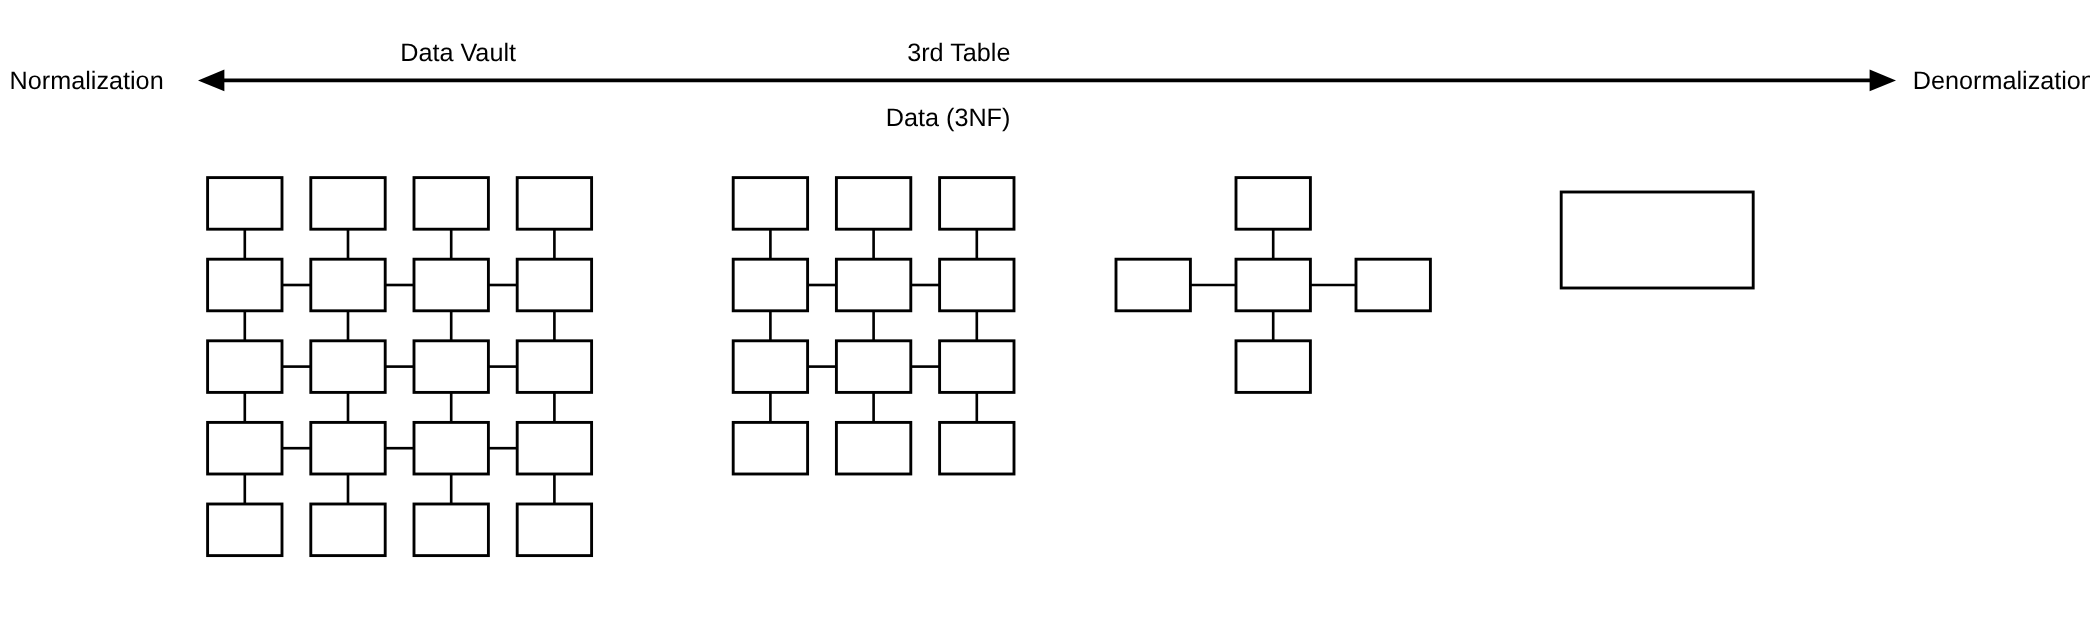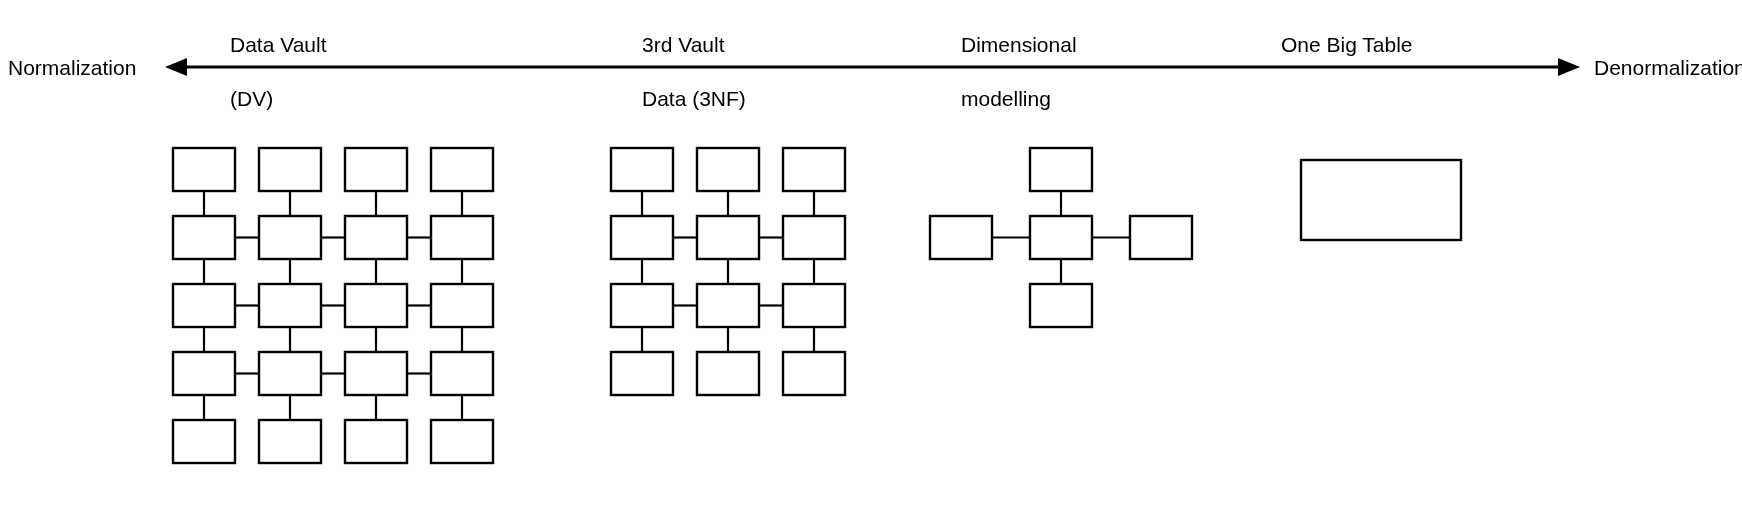--- a/index.html
+++ b/index.html
@@ -21,21 +21,21 @@
     position: absolute;
     font-size: 21px;
     color: #000000;
     white-space: nowrap;
     line-height: 1;
   }
   .stage-label {
     position: absolute;
     font-size: 21px;
     color: #000000;
-    text-align: left;
+    text-align: right;
     line-height: 1.28;
     white-space: pre-line;
   }
   svg.layer {
     position: absolute;
     left: 0;
     top: 0;
     width: 1742px;
     height: 524px;
   }
@@ -60,35 +60,29 @@
 <body>
 
 <div id="canvas">
 
   <div class="axis-label" id="left-axis-label" style="left:8px; top:57px;">Normalization</div>
 
   <div class="axis-label" id="right-axis-label" style="left:1594px; top:57px;">Denormalization</div>
 
   <div class="stage-label" style="left:230px; top:5px; width:200px;">
     <div>Data Vault</div>
-    <div>(DV)</div>
   </div>
 
   <div class="stage-label" style="left:642px; top:5px; width:200px;">
-    <div>3rd Vault</div>
+    <div>3rd Table</div>
     <div>Data (3NF)</div>
   </div>
 
-  <div class="stage-label" style="left:961px; top:5px; width:200px;">
-    <div>Dimensional</div>
-    <div>modelling</div>
-  </div>
 
   <div class="stage-label" style="left:1281px; top:5px; width:200px;">
-    <div>One Big Table</div>
   </div>
 
   <svg class="layer" id="vector-layer" viewBox="0 0 1742 524">
 
     <g id="axis-group">
         <line x1="181" y1="67" x2="1564" y2="67" class="axis-line"></line>
         <polygon points="165,67 187,58 187,76" class="arrow-head"></polygon>
         <polygon points="1580,67 1558,58 1558,76" class="arrow-head"></polygon>
       </g>
     <g id="dv-group">

